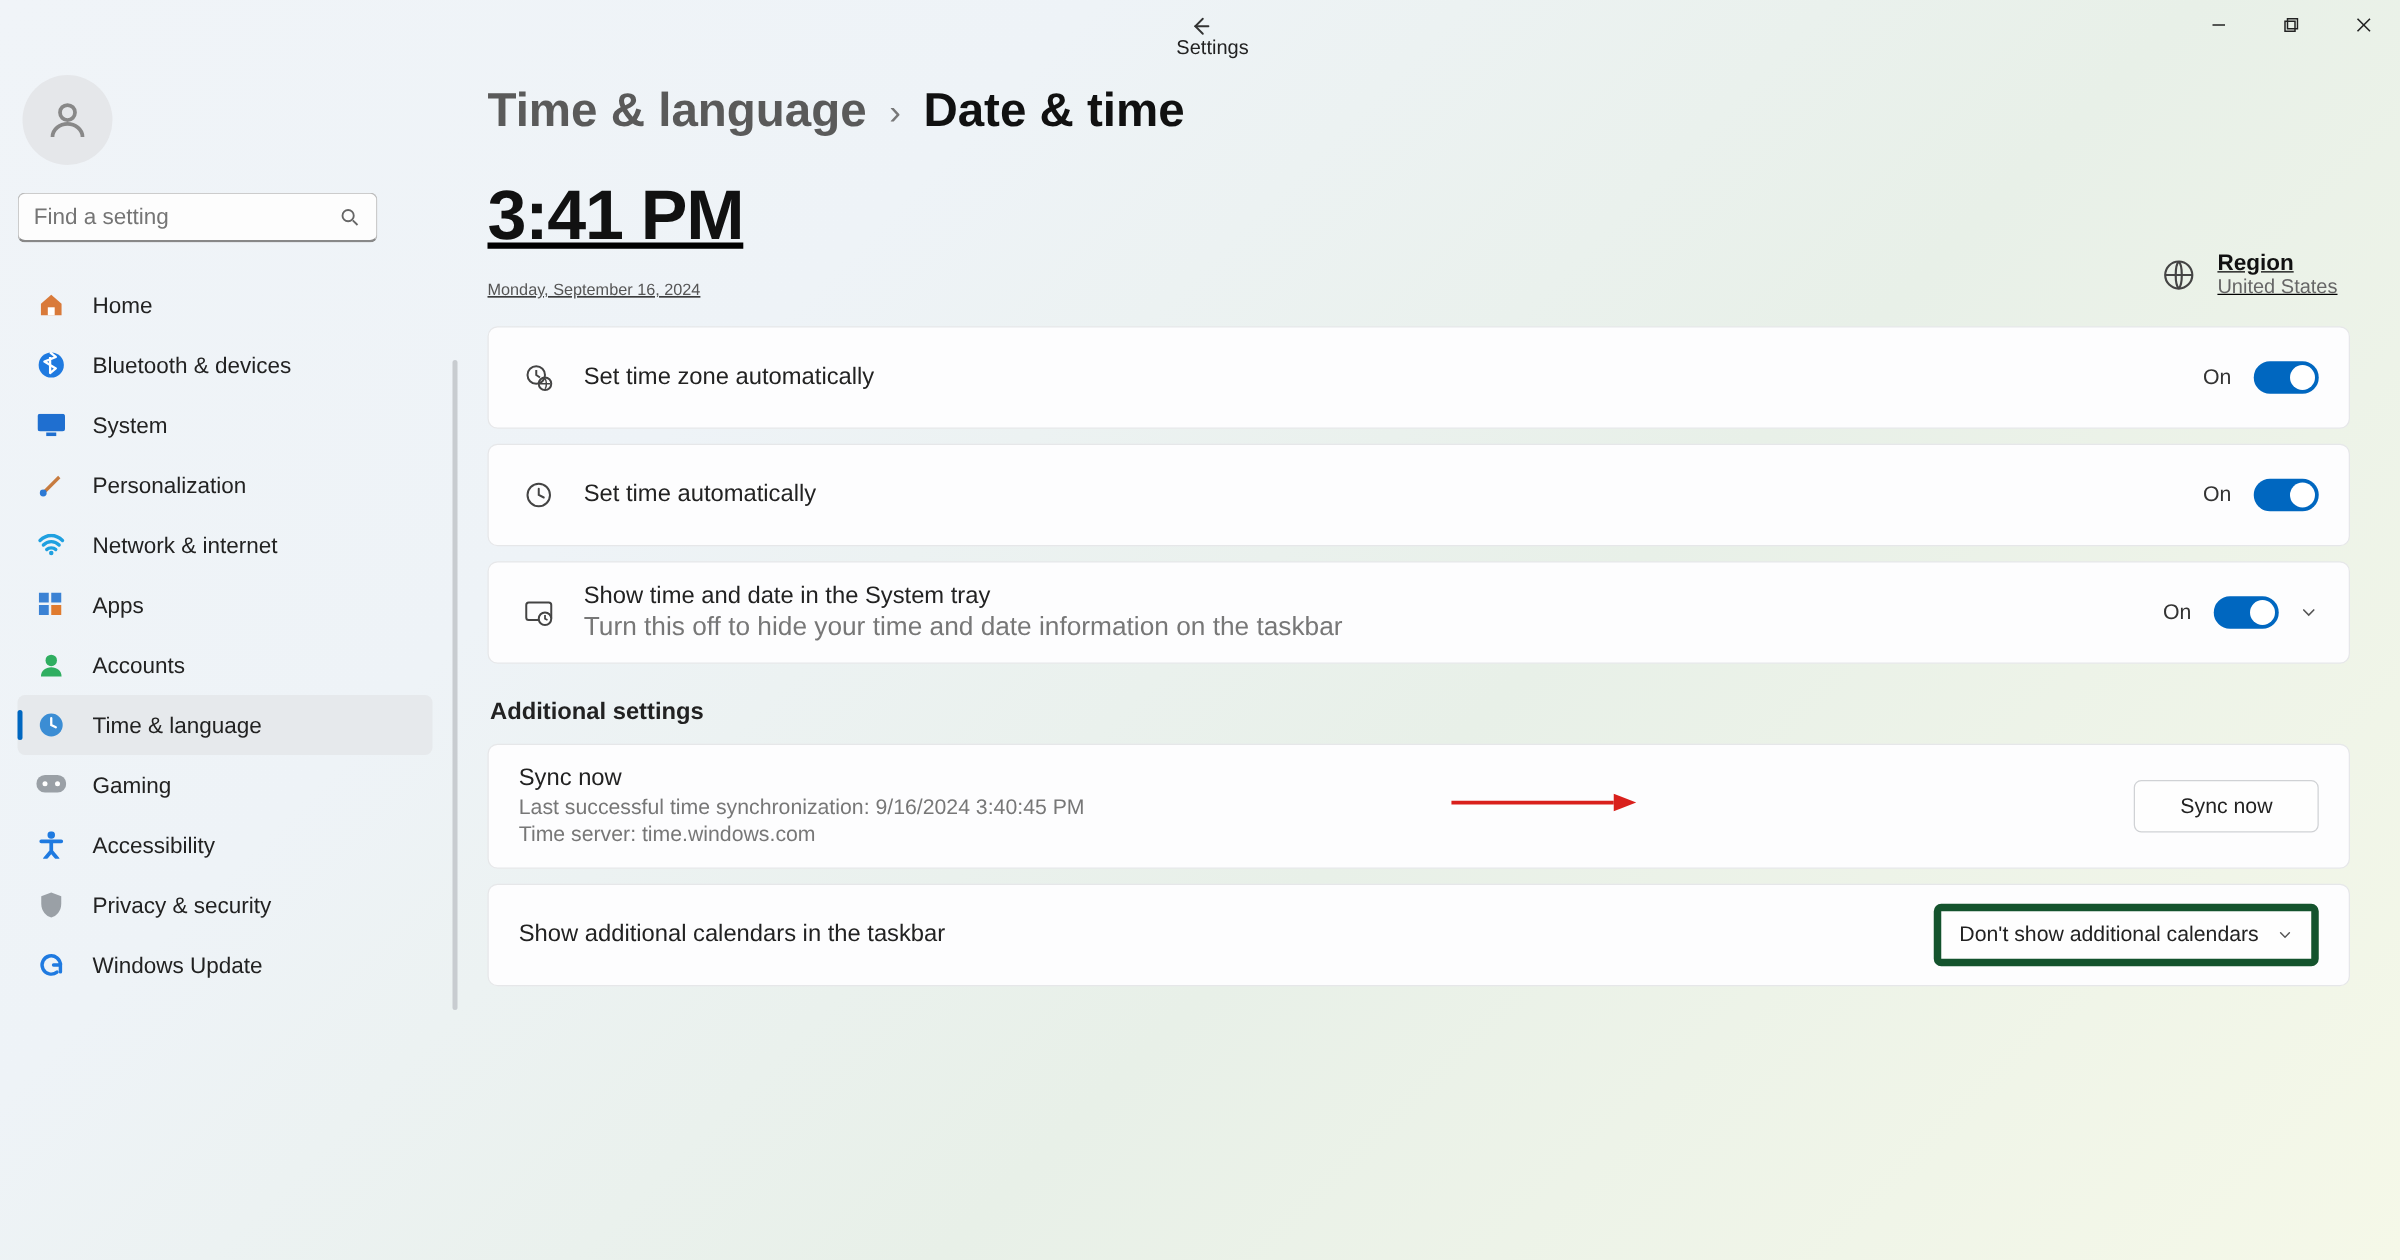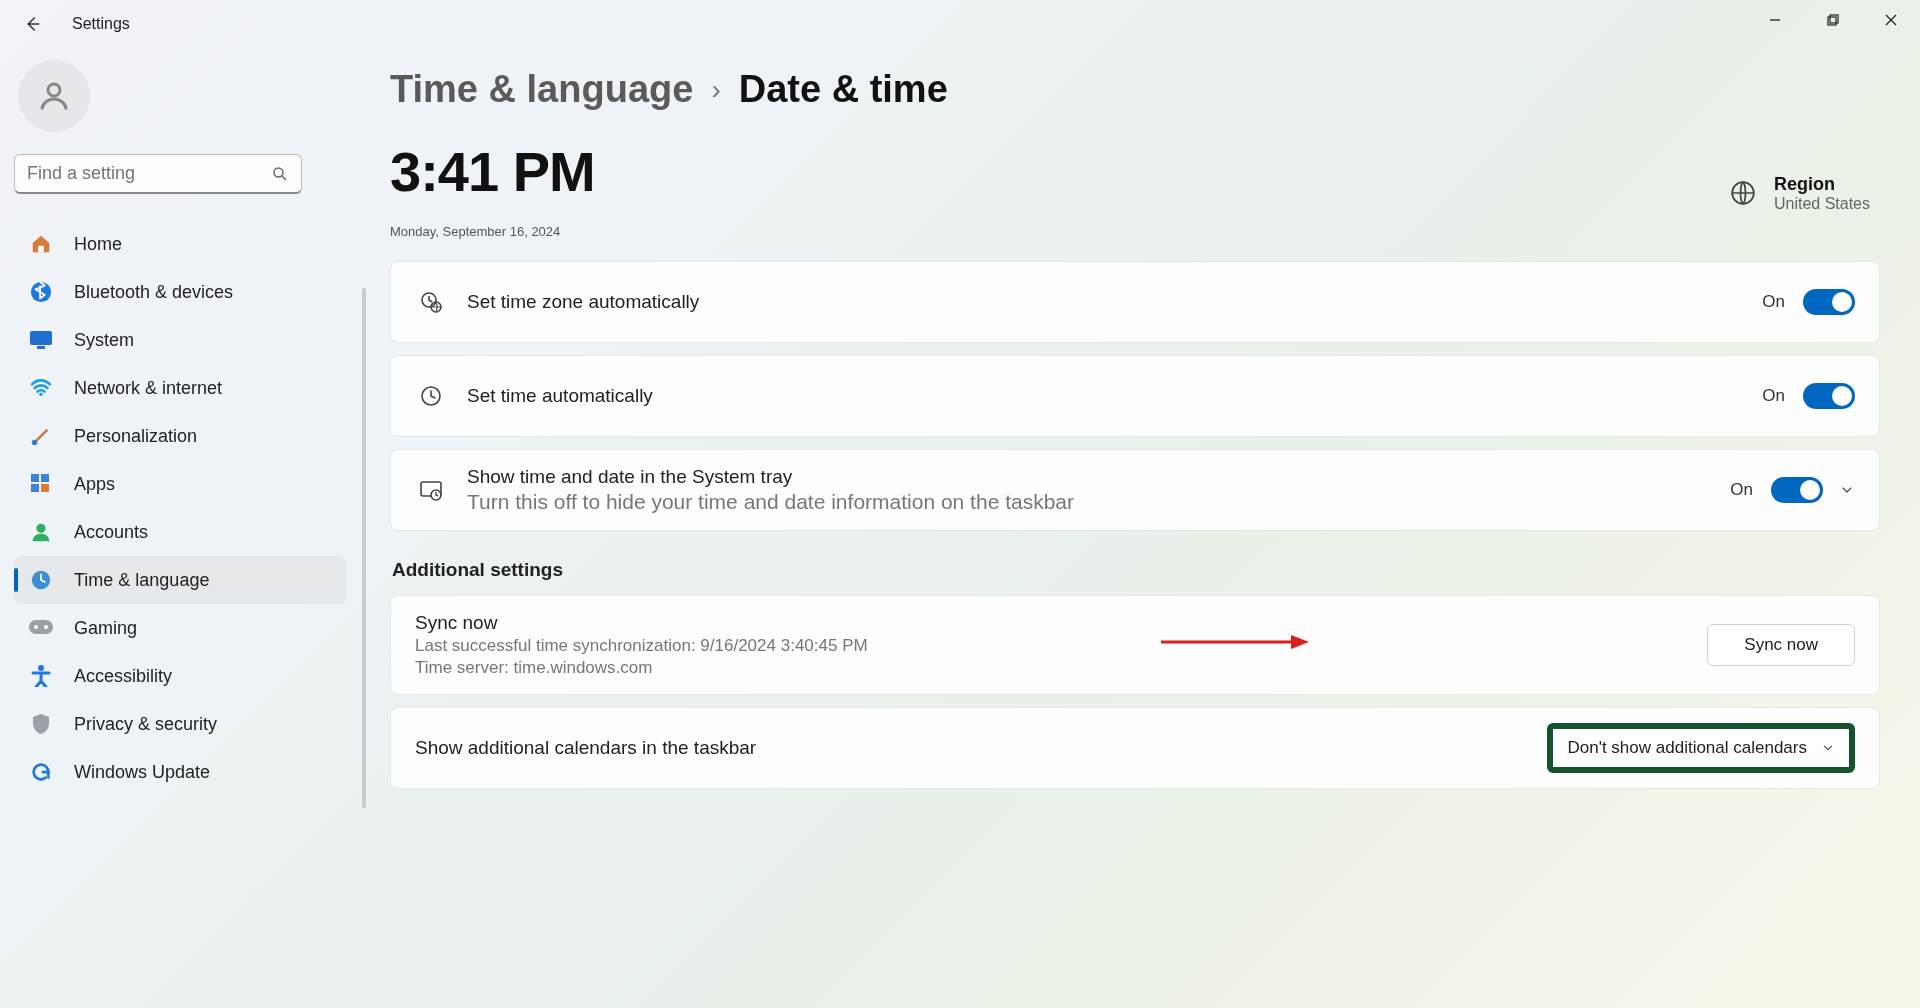--- a/index.html
+++ b/index.html
@@ -8,20 +8,21 @@
   height: 1008px;
   background: linear-gradient(135deg, #f0f4f8 0%, #eef3f7 30%, #e8f0e8 60%, #f5f8e8 100%);
   overflow: hidden;
   position: relative;
 }
 .titlebar {
   height: 48px;
   display: flex;
   align-items: center;
   padding: 12px 12px;
+  flex-direction: column;
 }
 .back-btn {
   width: 40px; height: 40px;
   display: flex; align-items: center; justify-content: center;
   color: #333; cursor: pointer;
 }
 .title-text { font-size: 16px; color: #222; margin-left: 20px; }
 .win-controls { position: absolute; right: 0; top: 0; display: flex; }
 .win-btn { width: 58px; height: 40px; display:flex; align-items:center; justify-content:center; color:#222; }
 .layout { display: flex; height: calc(100% - 48px); }
@@ -61,21 +62,21 @@
 .nav-icon { width: 26px; height:26px; margin-right: 20px; display:flex; align-items:center; justify-content:center; }
 .vscroll {
   position:absolute; right:4px; top:240px; height:520px; width:4px;
   background:#c8ccd0; border-radius:2px;
 }
 .main { flex:1; padding: 20px 40px 0 20px; overflow:auto; }
 .breadcrumb { display:flex; align-items:center; gap: 18px; font-size: 38px; }
 .bc-parent { color:#5a5a5a; font-weight:600; }
 .bc-sep { color:#777; font-size:28px; }
 .bc-current { font-weight:700; color:#111; }
-.clock-row { display:flex; align-items:center; justify-content:space-between; margin-top: 28px; padding-right: 10px;}
+.clock-row { display:flex; align-items:flex-end; justify-content:space-between; margin-top: 28px; padding-right: 10px; text-decoration: underline;}
 .clock-time { font-size: 56px; font-weight:700; color:#111; letter-spacing:-1px;}
 .clock-date { font-size: 13px; color:#555; margin-top: 20px; }
 .region { display:flex; align-items:center; gap: 18px; margin-top: 8px; }
 .region-text .region-label { font-size:18px; font-weight:600; color:#111; }
 .region-text .region-val { font-size:16px; color:#666; }
 .cards { margin-top: 22px; }
 .card {
   background:#fdfdfe; border:1px solid #e6e7e9; border-radius:8px;
   padding: 0 24px; margin-bottom: 12px;
   display:flex; align-items:center; min-height: 82px;
@@ -184,35 +185,35 @@
         <span class="nav-icon">
             <svg width="22" height="18">
               <rect width="22" height="14" rx="2" fill="#1f6fd0"></rect>
               <rect x="7" y="15" width="8" height="3" fill="#1f6fd0"></rect>
             </svg>
           </span>
         <span>System</span>
       </div>
       <div class="nav-item">
         <span class="nav-icon">
+            <svg width="22" height="22" viewBox="0 0 24 24">
+              <path d="M4 20l4-2 12-12-2-2L6 16z" fill="#c77b3f"></path>
+              <circle cx="5" cy="19" r="3" fill="#2d7ad4"></circle>
+            </svg>
+          </span>
+        <span>Personalization</span>
+      </div>
+      <div class="nav-item">
+        <span class="nav-icon">
             <svg width="22" height="18" viewBox="0 0 24 20">
               <path d="M2 6c6-6 14-6 20 0M5 10c4-4 10-4 14 0M8 14c2-2 6-2 8 0" stroke="#1fa0e0" stroke-width="3" fill="none" stroke-linecap="round"></path>
               <circle cx="12" cy="17" r="2" fill="#1fa0e0"></circle>
             </svg>
           </span>
         <span>Network &amp; internet</span>
-      </div>
-      <div class="nav-item">
-        <span class="nav-icon">
-            <svg width="22" height="22" viewBox="0 0 24 24">
-              <path d="M4 20l4-2 12-12-2-2L6 16z" fill="#c77b3f"></path>
-              <circle cx="5" cy="19" r="3" fill="#2d7ad4"></circle>
-            </svg>
-          </span>
-        <span>Personalization</span>
       </div>
       <div class="nav-item">
         <span class="nav-icon">
             <svg width="20" height="20">
               <rect width="8" height="8" fill="#3b82d4"></rect>
               <rect x="10" width="8" height="8" fill="#3b82d4"></rect>
               <rect y="10" width="8" height="8" fill="#3b82d4"></rect>
               <rect x="10" y="10" width="8" height="8" fill="#e07b2f"></rect>
             </svg>
           </span>

